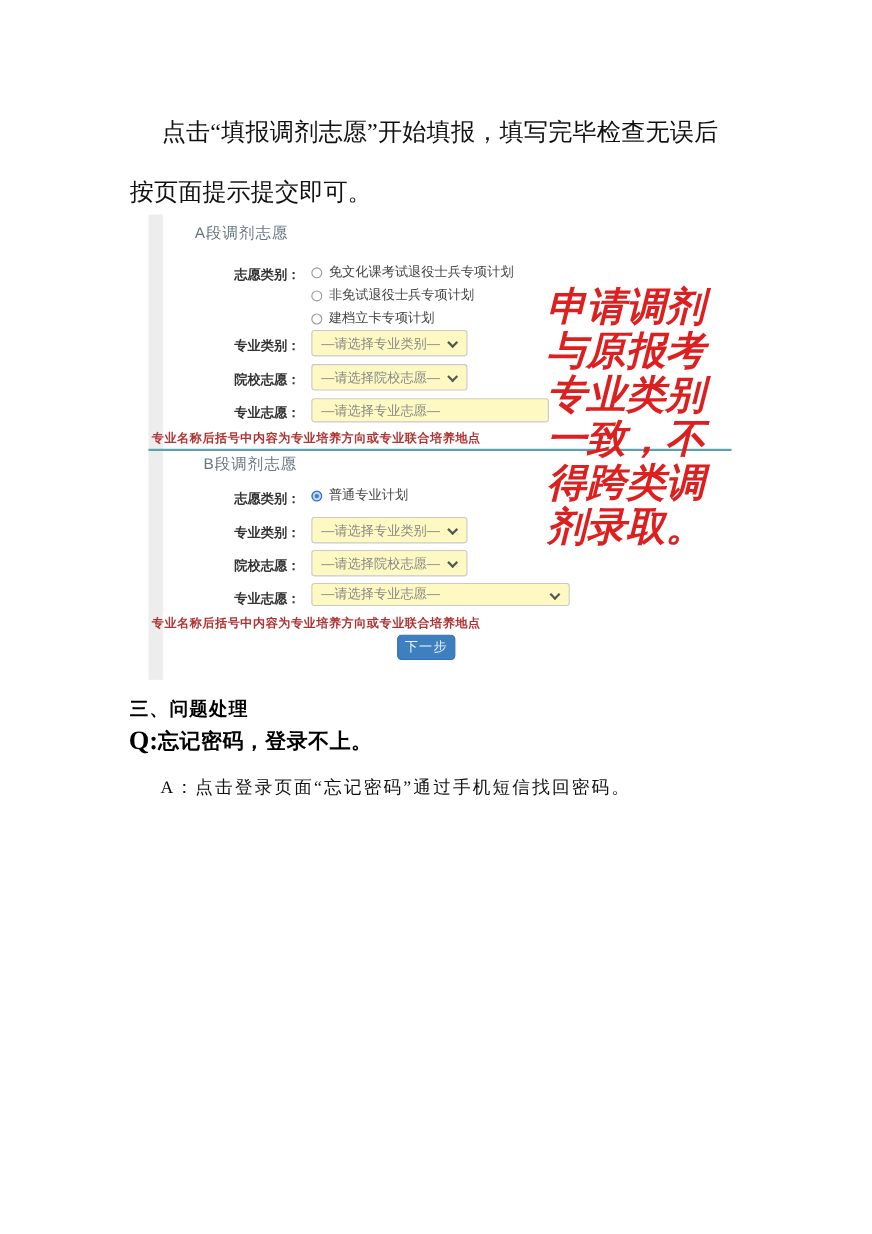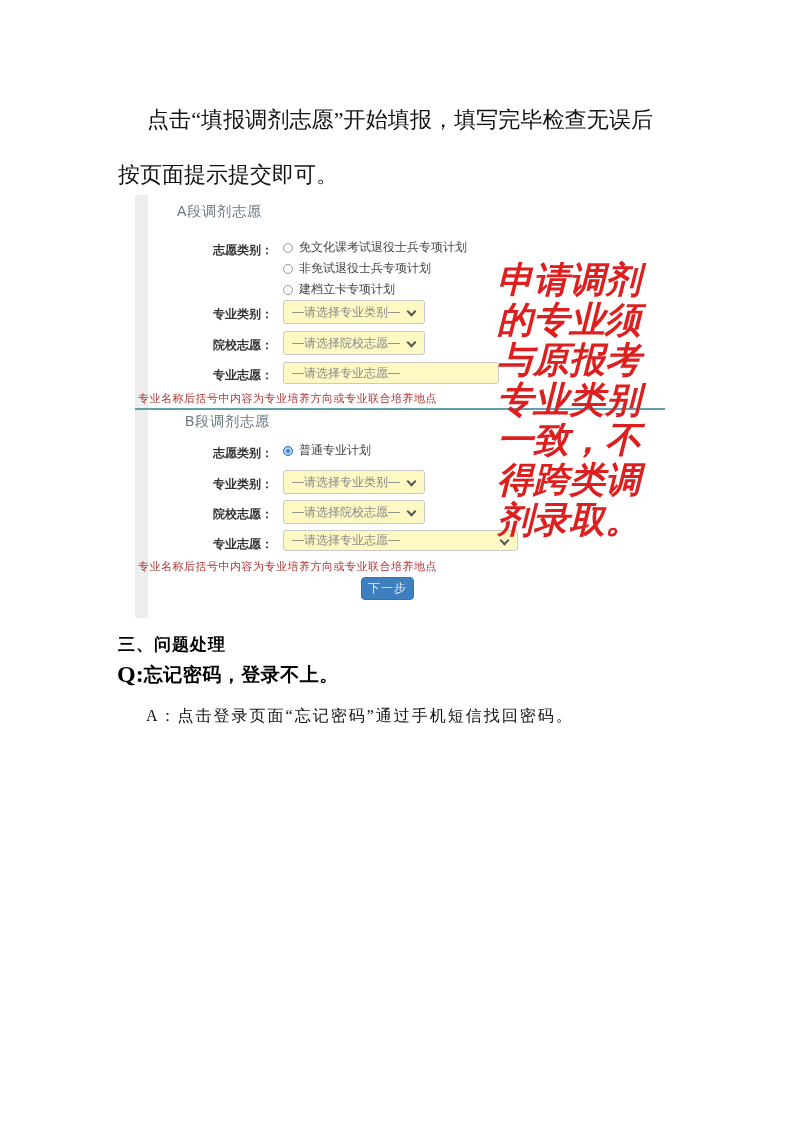--- a/index.html
+++ b/index.html
@@ -93,21 +93,21 @@
     right: 9px; top: 7px;
     width: 7px; height: 7px;
     border-right: 2px solid #555;
     border-bottom: 2px solid #555;
     transform: rotate(45deg);
   }
   .note {
     position: absolute;
     left: 3px;
     font-size: 11px;
-    font-weight: normal;
+    font-weight: bold;
     color: #b03333;
     letter-spacing: 0.5px;
   }
   .divider {
     position: absolute;
     left: 0; width: 530px;
     border-top: 2px solid #5fa0ac;
   }
   .next-btn {
     position: absolute;
@@ -249,21 +249,20 @@
       <span class="chev" style="top:6px;"></span>
     </div>
 
     <div class="note" style="top:364px;">专业名称后括号中内容为专业培养方向或专业联合培养地点</div>
 
     <div class="next-btn">下一步</div>
   </div>
 
   <div class="annotation">
     <div>申请调剂</div>
-    <div>的专业须</div>
     <div>与原报考</div>
     <div>专业类别</div>
     <div>一致，不</div>
     <div>得跨类调</div>
     <div>剂录取。</div>
   </div>
 
   <div class="qa-heading">三、问题处理</div>
   <div class="qa-q">
     <span class="q-prefix">Q:</span><span class="q-text">忘记密码，登录不上。</span>

